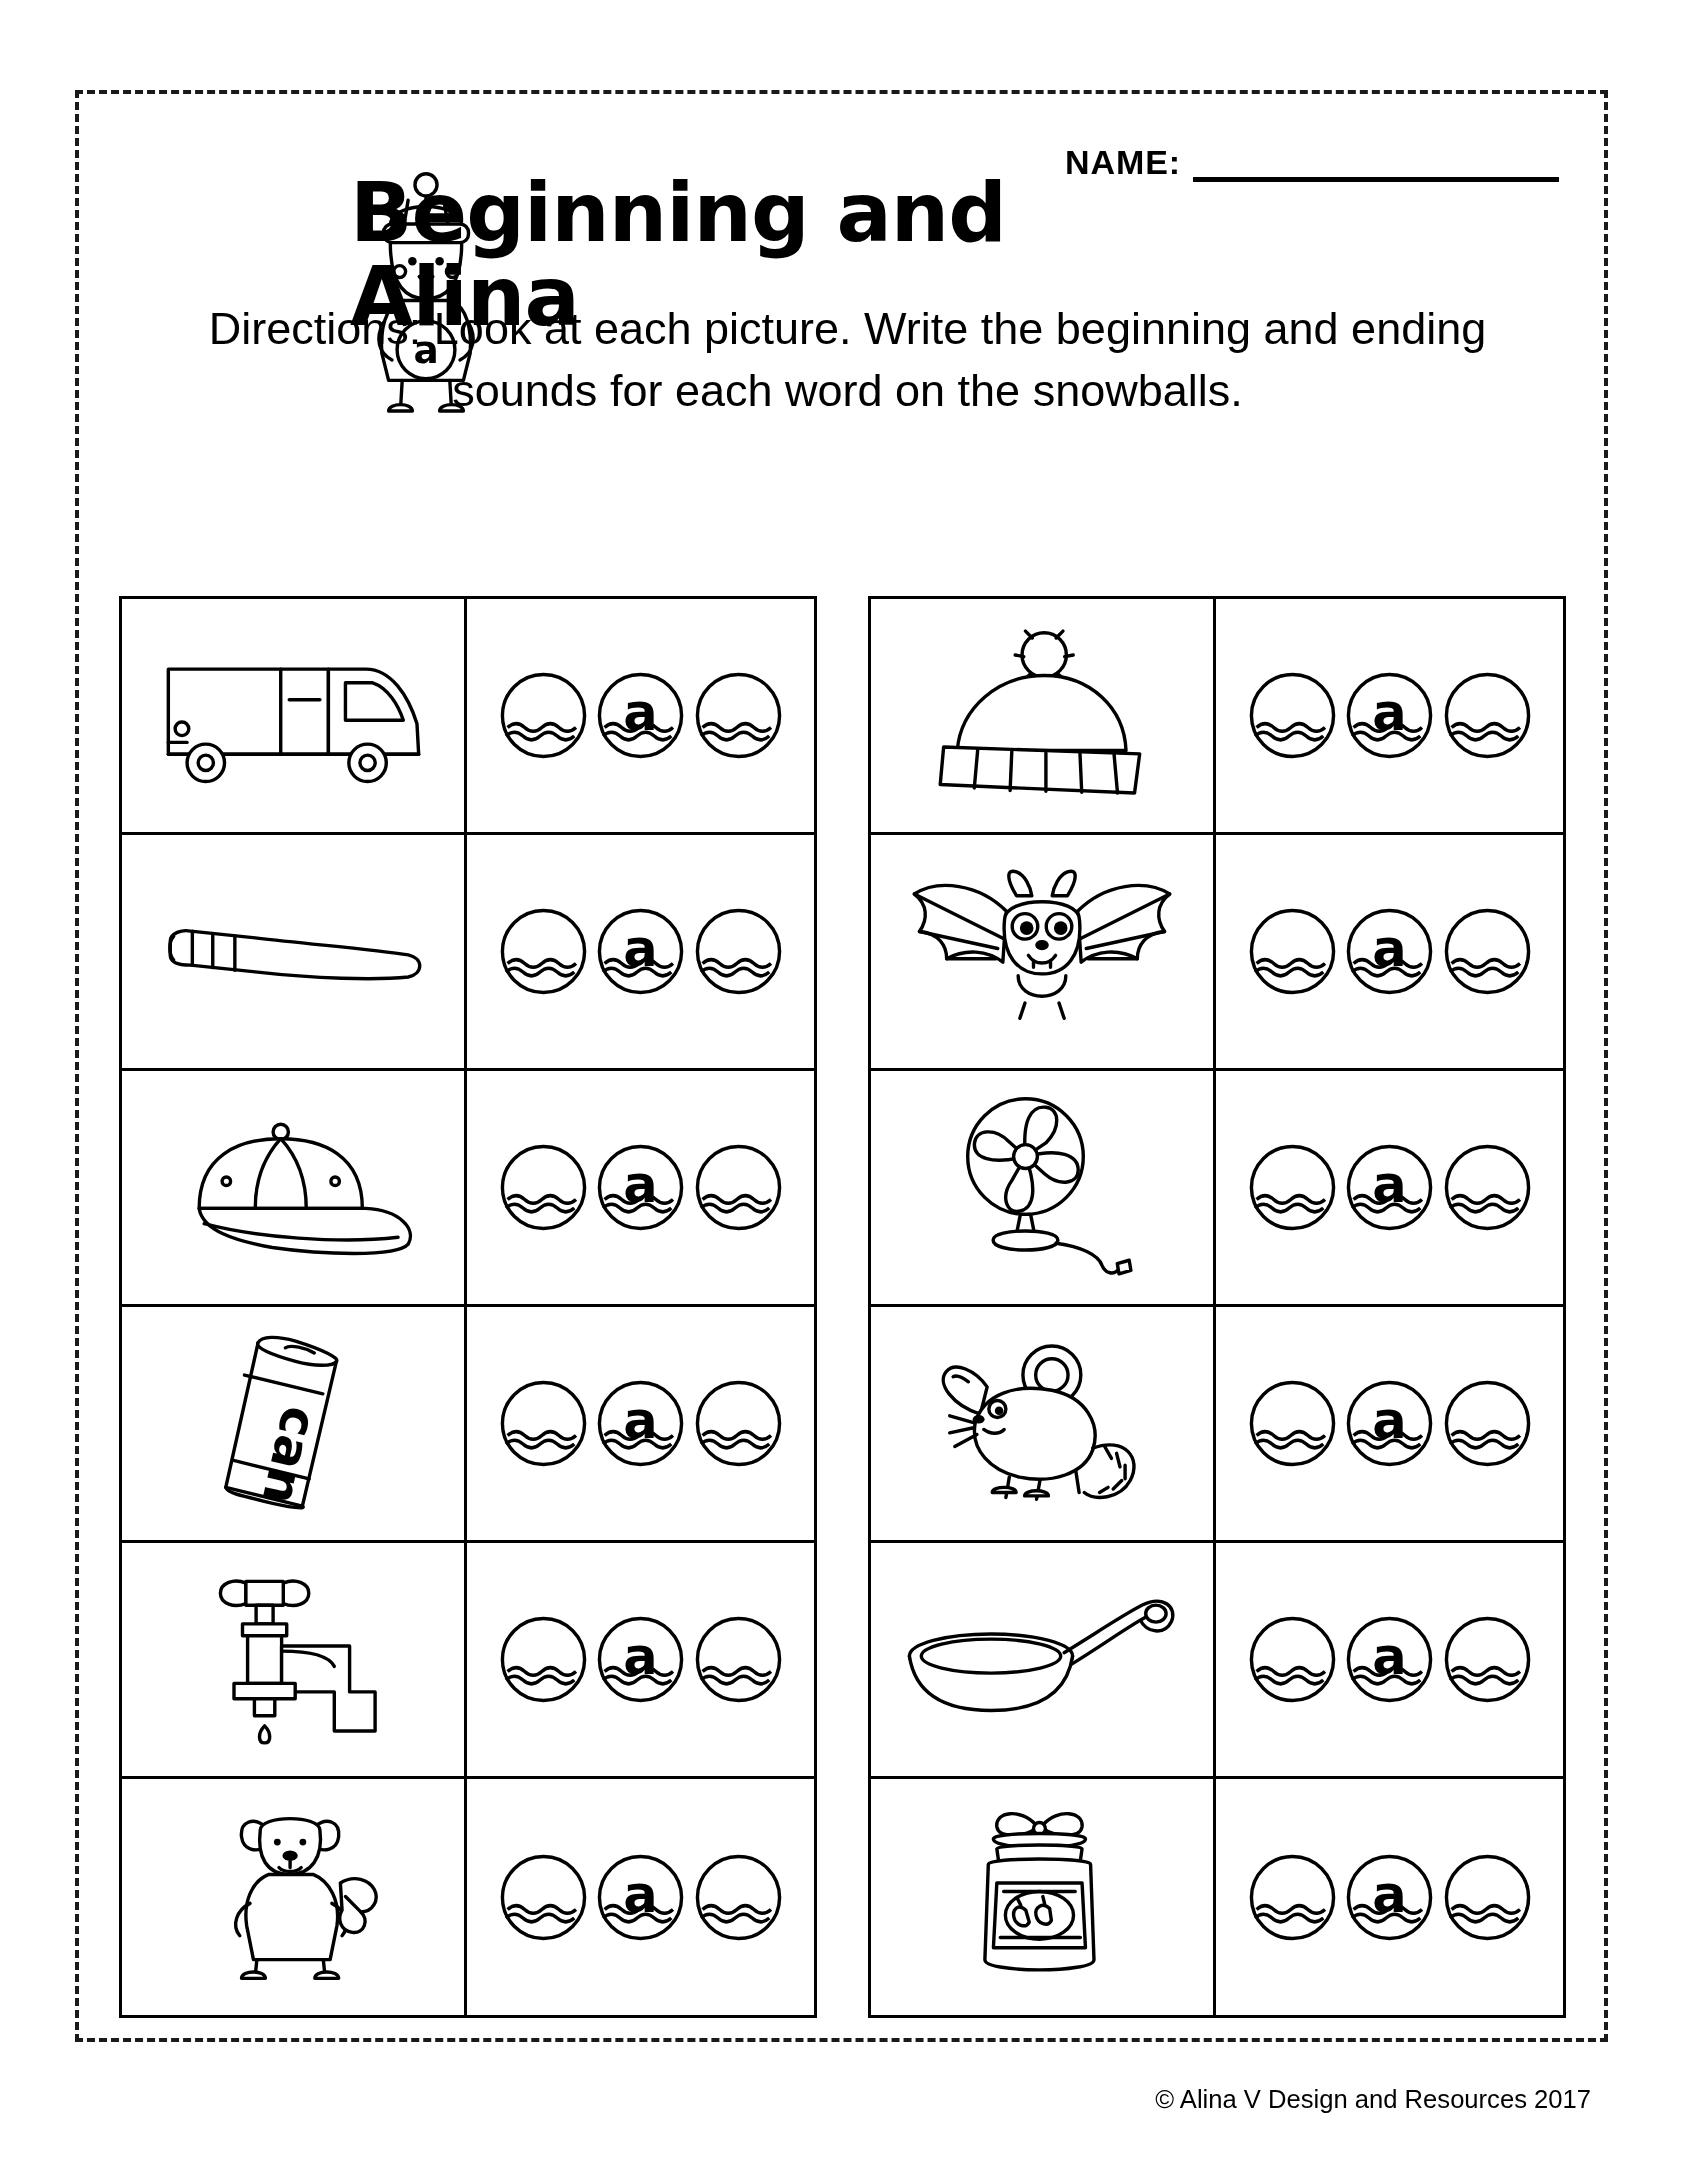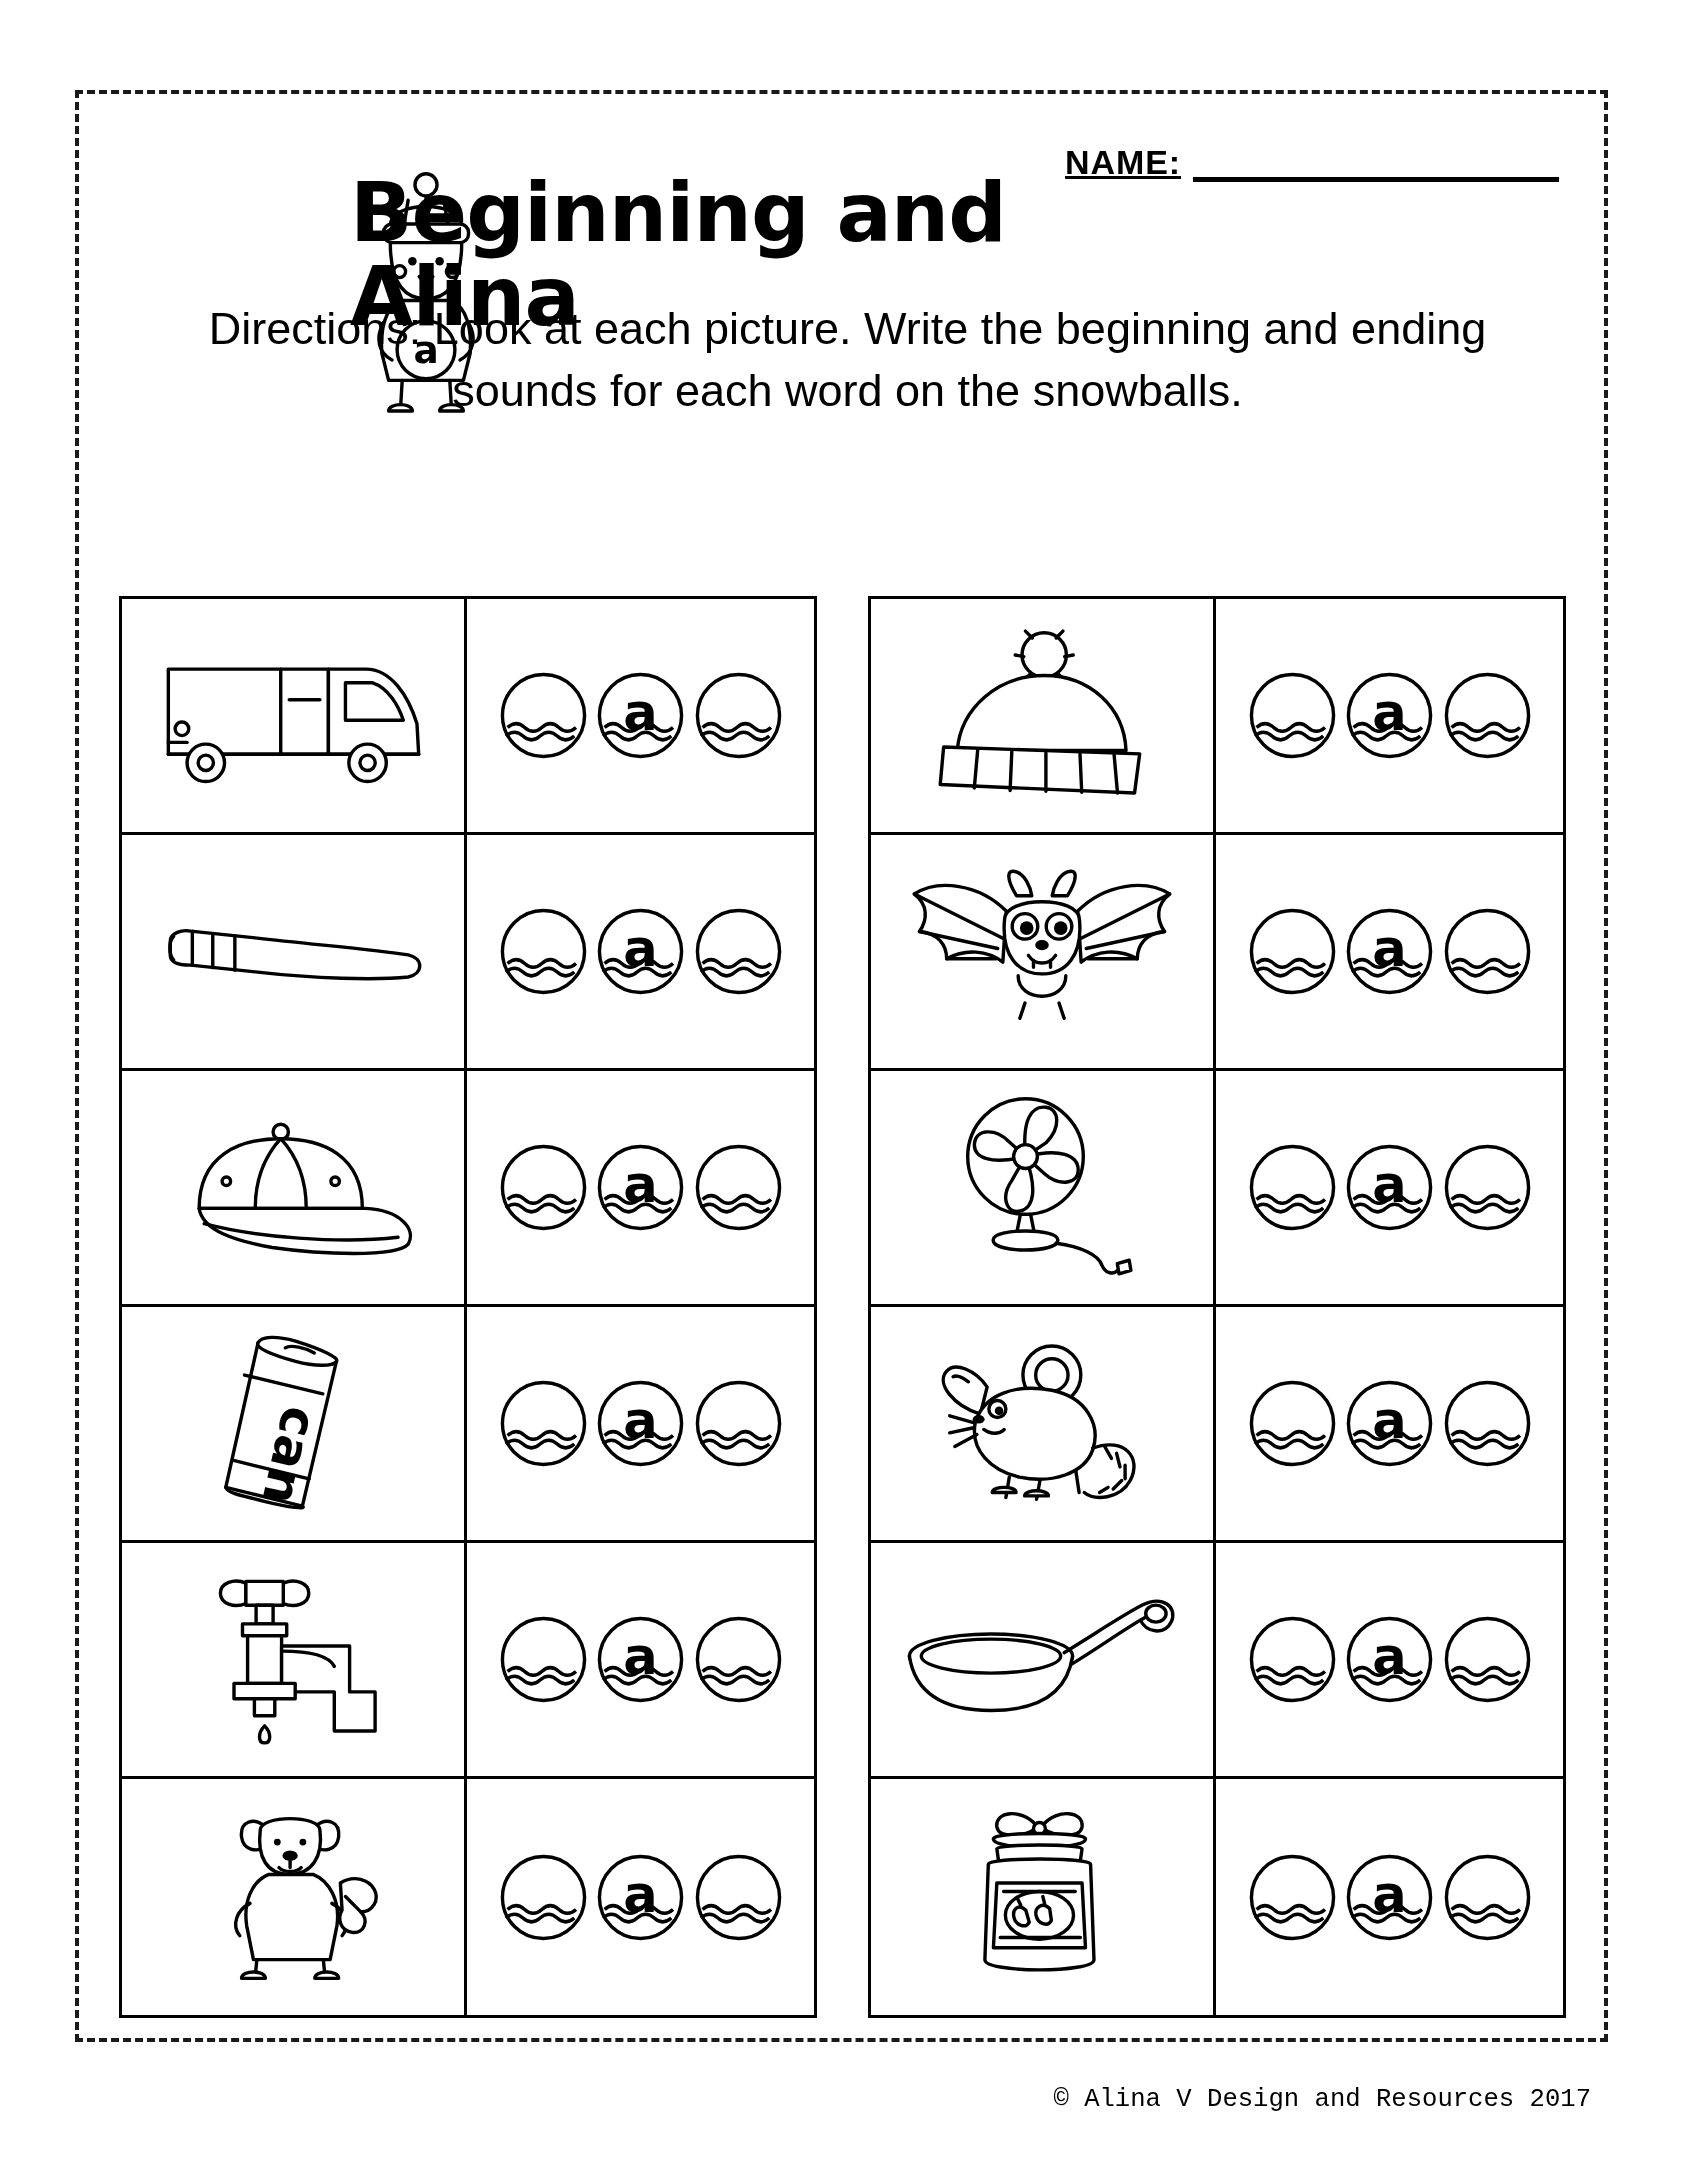--- a/index.html
+++ b/index.html
@@ -48,21 +48,20 @@
     top: 15.3px;
     display: flex;
     align-items: flex-end;
     gap: 12px;
   }
   .name-label {
     font-family: "Liberation Sans", sans-serif;
     font-size: 34px;
     font-weight: 600;
     letter-spacing: 0.9px;
-    text-decoration: underline;
   }
   .name-blank {
     width: 366px;
     border-bottom: 5.1px solid #000;
     height: 29px;
   }
 
   .title-row {
     position: absolute;
     left: 239px;
@@ -159,21 +158,21 @@
     box-sizing: border-box;
   }
 
   .pic-svg { display: block; }
 
   
   .footer {
     position: absolute;
     right: 94px;
     top: 2085px;
-    font-family: Liberation Mono, monospace;
+    font-family: Liberation Sans, sans-serif;
     font-size: 25.6px;
     color: #000;
   }
 </style>
 </head>
 <body>
 
 <div class="page">
 
   <div class="dashed-border"></div>

